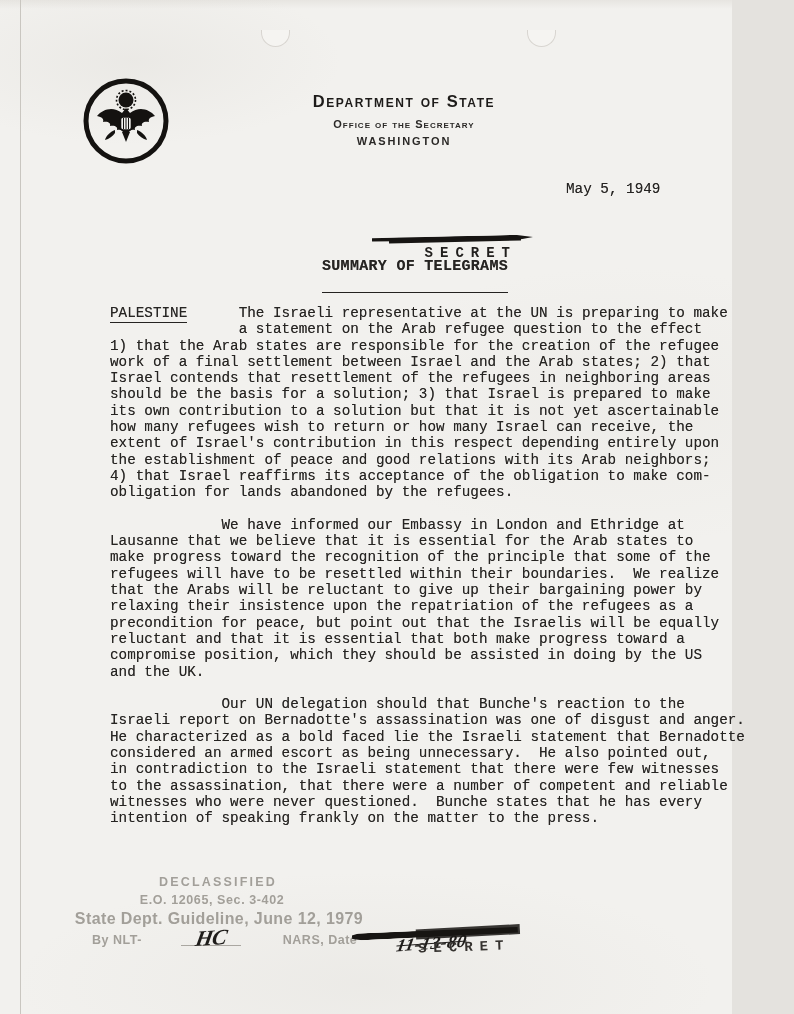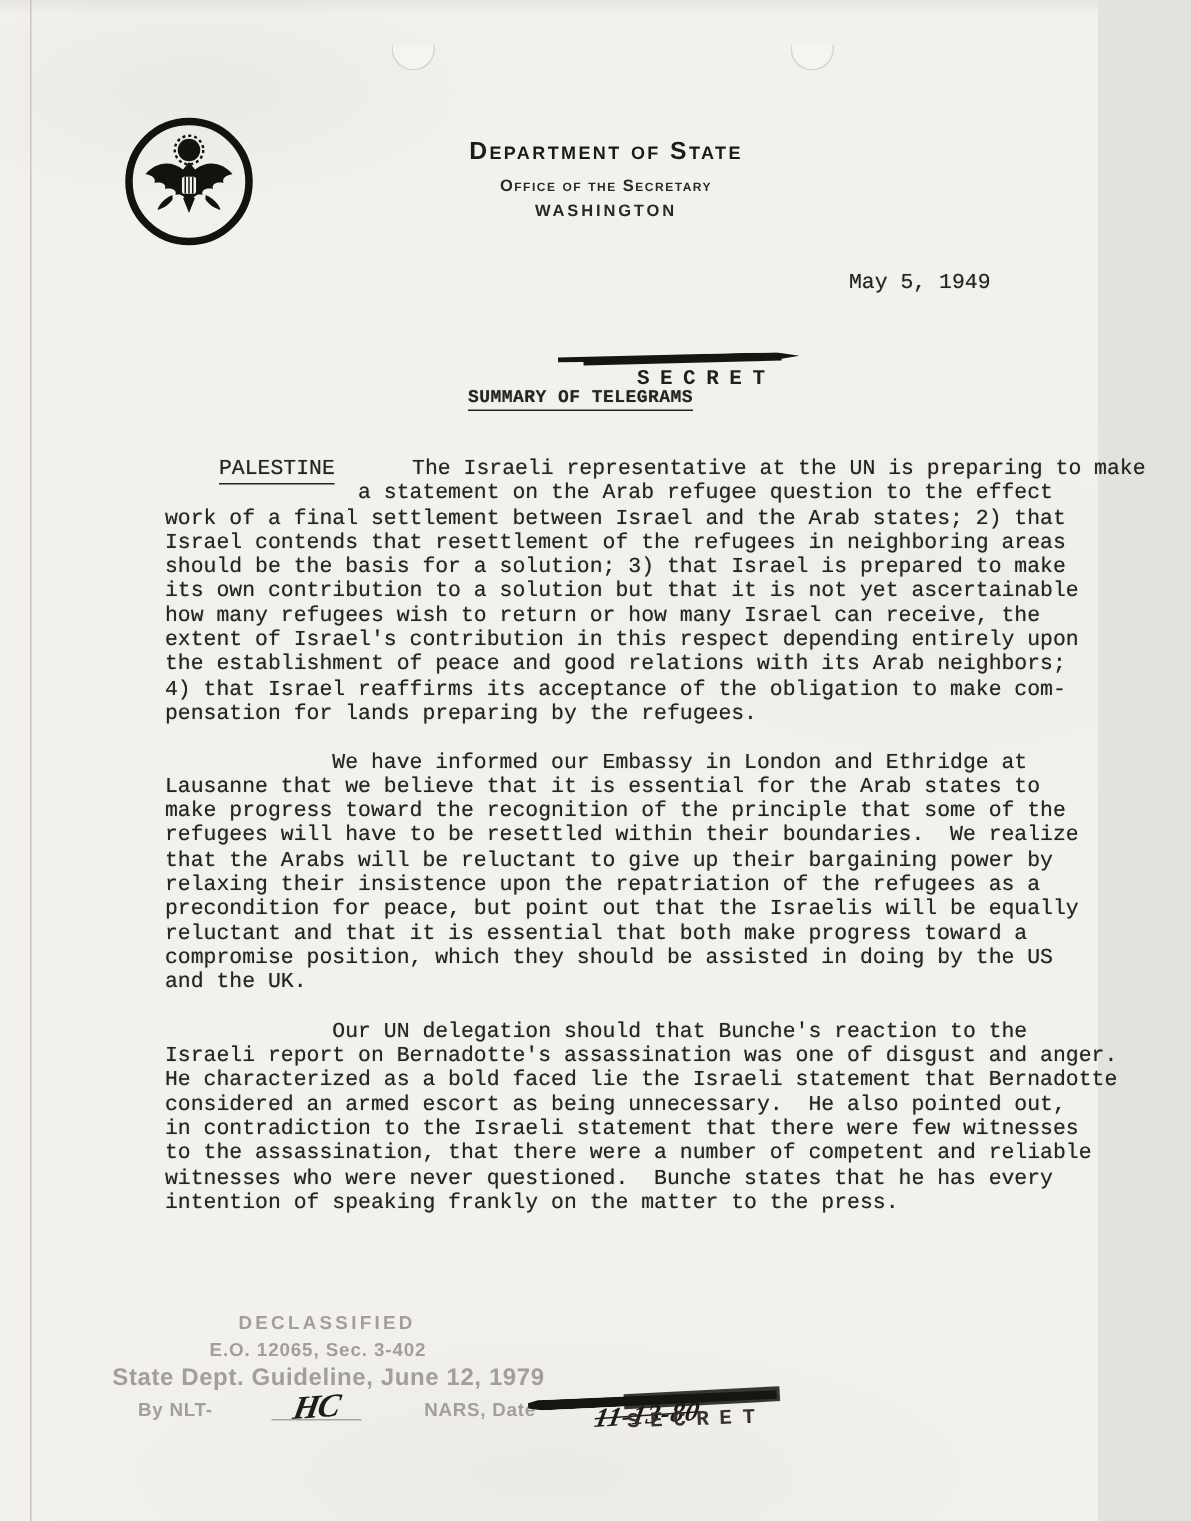--- a/index.html
+++ b/index.html
@@ -41,28 +41,28 @@
   .secret .bar{position:absolute;background:#171513;}
   .secret-top{left:363px;top:229px;color:#211f1d;}
   .secret-top .bar1{left:9px;right:-16px;top:7px;height:5px;transform:rotate(-1deg);
     clip-path:polygon(0 18%,90% 0,100% 50%,90% 100%,0 82%);}
   .secret-top .bar2{left:26px;right:-4px;top:10px;height:3px;transform:rotate(-1.4deg);}
   .secret-bottom{left:357px;top:924px;color:#35322f;transform:rotate(-2deg);}
   .secret-bottom .bar1{left:-4px;right:-8px;top:6px;height:7px;transform:rotate(-.6deg);
     clip-path:polygon(0 25%,4% 0,100% 10%,100% 90%,6% 100%,0 75%);}
   .secret-bottom .bar2{left:60px;right:-10px;top:4px;height:10px;transform:rotate(-1deg);opacity:.85;}
 
-  .doc-title{position:absolute;left:312px;top:258px;font-size:12px;font-weight:700;
-    border-bottom:1.6px solid #242220;padding-bottom:1px;letter-spacing:.3px;}
+  .doc-title{position:absolute;left:322px;top:258px;font-size:15px;font-weight:700;
+    border-bottom:1.6px solid #242220;padding-bottom:17px;letter-spacing:.3px;}
 
   
   .doc-body{position:absolute;left:110px;top:305px;font-size:14.3px;line-height:16.3px;}
   .doc-body .tline{white-space:pre;}
   .para:not(:first-child){margin-top:16.3px;}
-  .u{border-bottom:1.6px solid #262422;padding-bottom:.5px;margin-left:36px;}
+  .u{border-bottom:1.6px solid #262422;padding-bottom:.5px;}
 
   
   .stamp{color:#a29f99;font-weight:700;}
   .stamp-l1{position:absolute;left:218px;top:875px;transform:translateX(-50%);font-size:12.5px;letter-spacing:2.2px;}
   .stamp-l2{position:absolute;left:212px;top:893px;transform:translateX(-50%);font-size:12.5px;letter-spacing:.6px;}
   .stamp-l3{position:absolute;left:219px;top:910px;transform:translateX(-50%);font-size:16px;letter-spacing:.4px;}
   .byline{position:absolute;left:92px;top:933px;display:flex;align-items:flex-start;gap:38px;}
   .byline .st{font-size:12.5px;letter-spacing:.5px;color:#a29f99;font-weight:700;}
   .hand{font-family:"Liberation Serif",serif;font-style:italic;font-weight:700;color:#1e1c1a;
     display:inline-block;transform:skewX(-14deg) rotate(-4deg);}
@@ -107,29 +107,30 @@
     <i class="bar bar2"></i>
   </div>
 
   <div class="doc-title mono typed">SUMMARY OF TELEGRAMS</div>
 
   <div class="doc-body mono typed">
     <div class="para">
       <div class="tline"><span class="u">PALESTINE</span><span>      The Israeli representative at the UN is preparing to make</span></div>
       <div>
           <div class="tline">               a statement on the Arab refugee question to the effect</div>
+          <div class="tline">1) that the Arab states are responsible for the creation of the refugee</div>
           <div class="tline">work of a final settlement between Israel and the Arab states; 2) that</div>
           <div class="tline">Israel contends that resettlement of the refugees in neighboring areas</div>
           <div class="tline">should be the basis for a solution; 3) that Israel is prepared to make</div>
           <div class="tline">its own contribution to a solution but that it is not yet ascertainable</div>
           <div class="tline">how many refugees wish to return or how many Israel can receive, the</div>
           <div class="tline">extent of Israel's contribution in this respect depending entirely upon</div>
           <div class="tline">the establishment of peace and good relations with its Arab neighbors;</div>
           <div class="tline">4) that Israel reaffirms its acceptance of the obligation to make com-</div>
-          <div class="tline">pensation for lands preparing by the refugees.</div>
+          <div class="tline">obligation for lands abandoned by the refugees.</div>
         </div>
     </div>
     <div class="para">
       <div>
           <div class="tline">             We have informed our Embassy in London and Ethridge at</div>
           <div class="tline">Lausanne that we believe that it is essential for the Arab states to</div>
           <div class="tline">make progress toward the recognition of the principle that some of the</div>
           <div class="tline">refugees will have to be resettled within their boundaries.  We realize</div>
           <div class="tline">that the Arabs will be reluctant to give up their bargaining power by</div>
           <div class="tline">relaxing their insistence upon the repatriation of the refugees as a</div>

